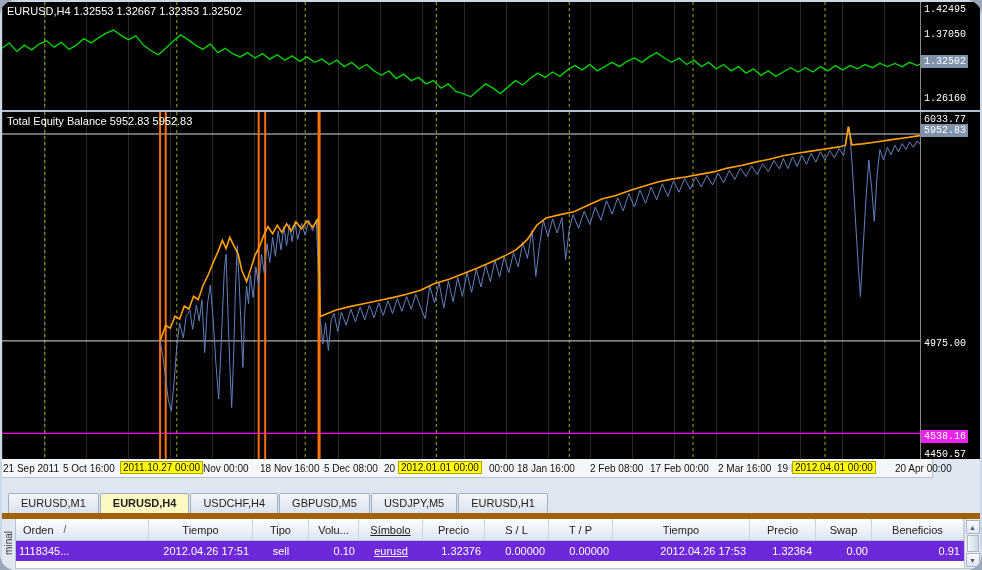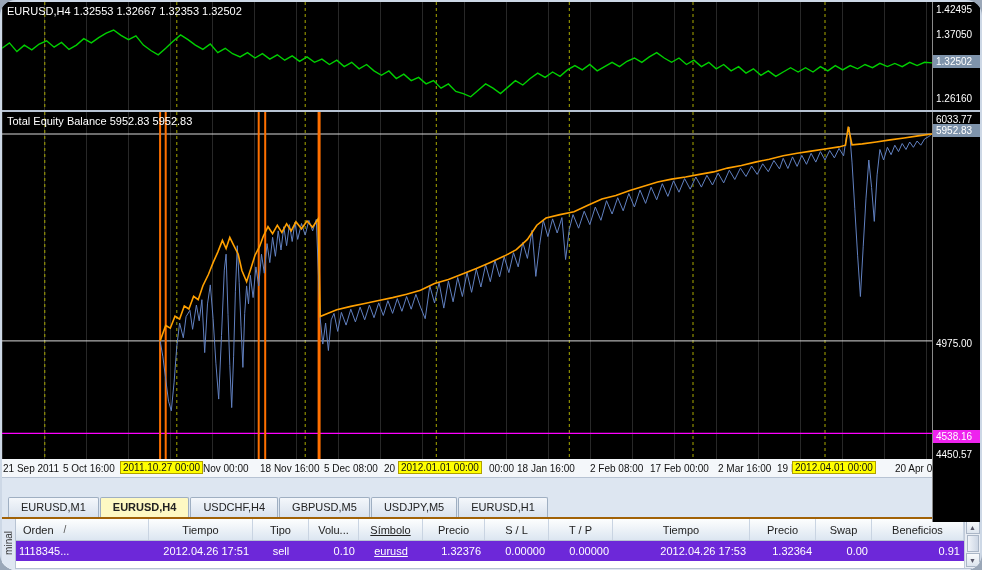--- a/index.html
+++ b/index.html
@@ -6,34 +6,34 @@
   .window{width:982px;height:570px;background:#cdd8e6;padding:2px;box-sizing:border-box;
           font-family:"Liberation Sans",sans-serif;position:relative;overflow:hidden;border-radius:16px;}
   
   .chart-region{position:relative;width:978px;height:457px;background:#000;}
   .pane{position:absolute;left:0;display:block;background-color:#000;
         background-image:repeating-linear-gradient(90deg,rgba(80,80,80,.5) 0 1px,transparent 1px 42px);}
   #price-pane{top:0;}
   #equity-pane{top:110px;}
   .pane-sep{position:absolute;top:108px;left:0;width:978px;height:2px;background:#b7c3d3;z-index:5;}
   .chart-title{position:absolute;left:5px;color:#fff;font-size:11px;z-index:4;white-space:nowrap;}
-  .price-scale{position:absolute;top:0;right:0;width:47px;height:520px;background:#000;
-               border-left:1px solid #8a8a8a;z-index:3;}
+  .price-scale{position:absolute;top:0;right:12px;width:47px;height:457px;background:#000;
+               border-left:1px solid #8a8a8a;z-index:3;font-family:Liberation Mono, monospace;}
   .plabel{position:absolute;left:0;width:100%;box-sizing:border-box;padding:0 0 0 3px;
           font-size:10px;line-height:13px;color:#fff;white-space:nowrap;}
   .plabel.hl{color:#fff;}
   
   .time-axis{position:relative;width:978px;height:19px;background:#f4f7fa;border-bottom:1px solid #b7c3d3;
              font-size:10px;color:#111;box-sizing:border-box;}
   .tlabel{position:absolute;top:4px;white-space:nowrap;}
   .tlabel.thl{background:#ffff00;border:1px solid #b0a000;padding:0 2px;top:2px;z-index:2;}
   .axis-corner{position:absolute;right:0;top:0;width:47px;height:19px;background:#dfe7f2;border-left:1px solid #b7c3d3;}
   
   .tab-bar{display:flex;align-items:flex-end;gap:1px;width:978px;height:41px;background:#dde6f1;
-           padding:3px 0 0 6px;box-sizing:border-box;border-bottom:2px solid #a16207;}
+           padding:3px 0 0 6px;box-sizing:border-box;border-bottom:6px solid #a16207;}
   .tab{height:19px;line-height:18px;padding:0 12px;font-size:11px;color:#222;
        background:linear-gradient(#f4f7fb,#d9e2ee);border:1px solid #9fafc2;border-bottom:none;
        border-radius:2px 2px 0 0;white-space:nowrap;cursor:default;}
   .tab.active{background:#fef9c3;font-weight:bold;}
   
   .terminal{position:relative;width:978px;height:65px;background:#fff;padding-left:13px;box-sizing:border-box;}
   .terminal-side{position:absolute;left:0;top:0;width:13px;height:65px;background:#dfe7f2;
                  border-right:1px solid #b7c3d3;overflow:hidden;}
   .terminal-side span{writing-mode:vertical-rl;transform:rotate(180deg);font-size:10px;color:#333;
                       display:inline-block;margin:12px 0 0 1px;}

